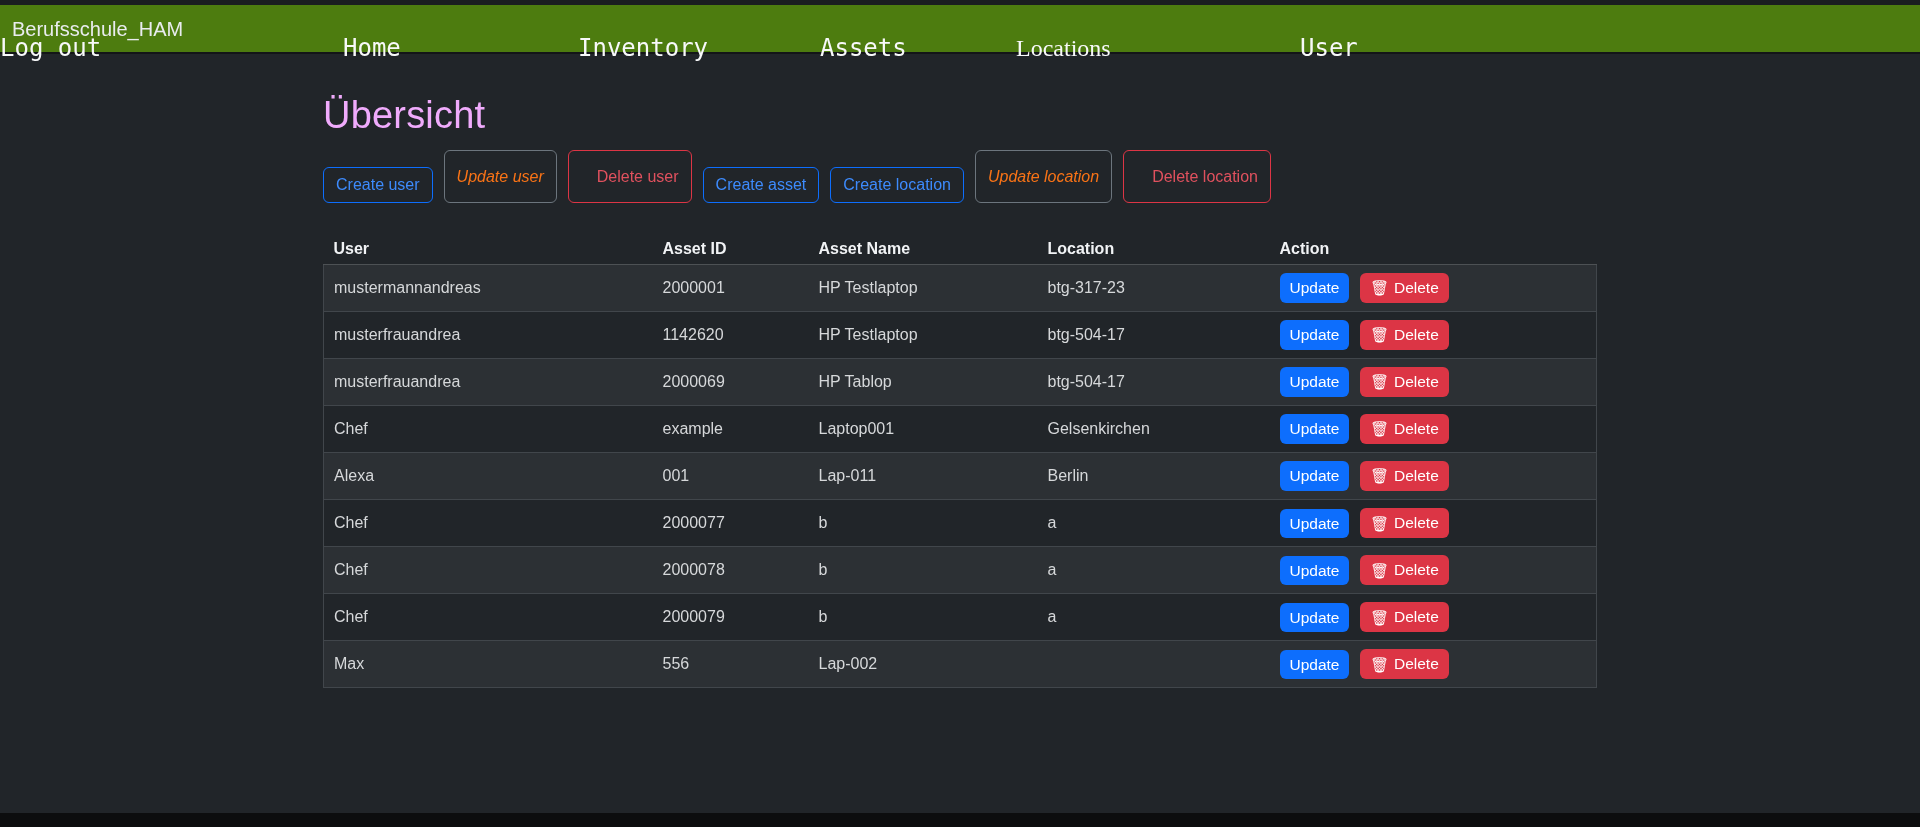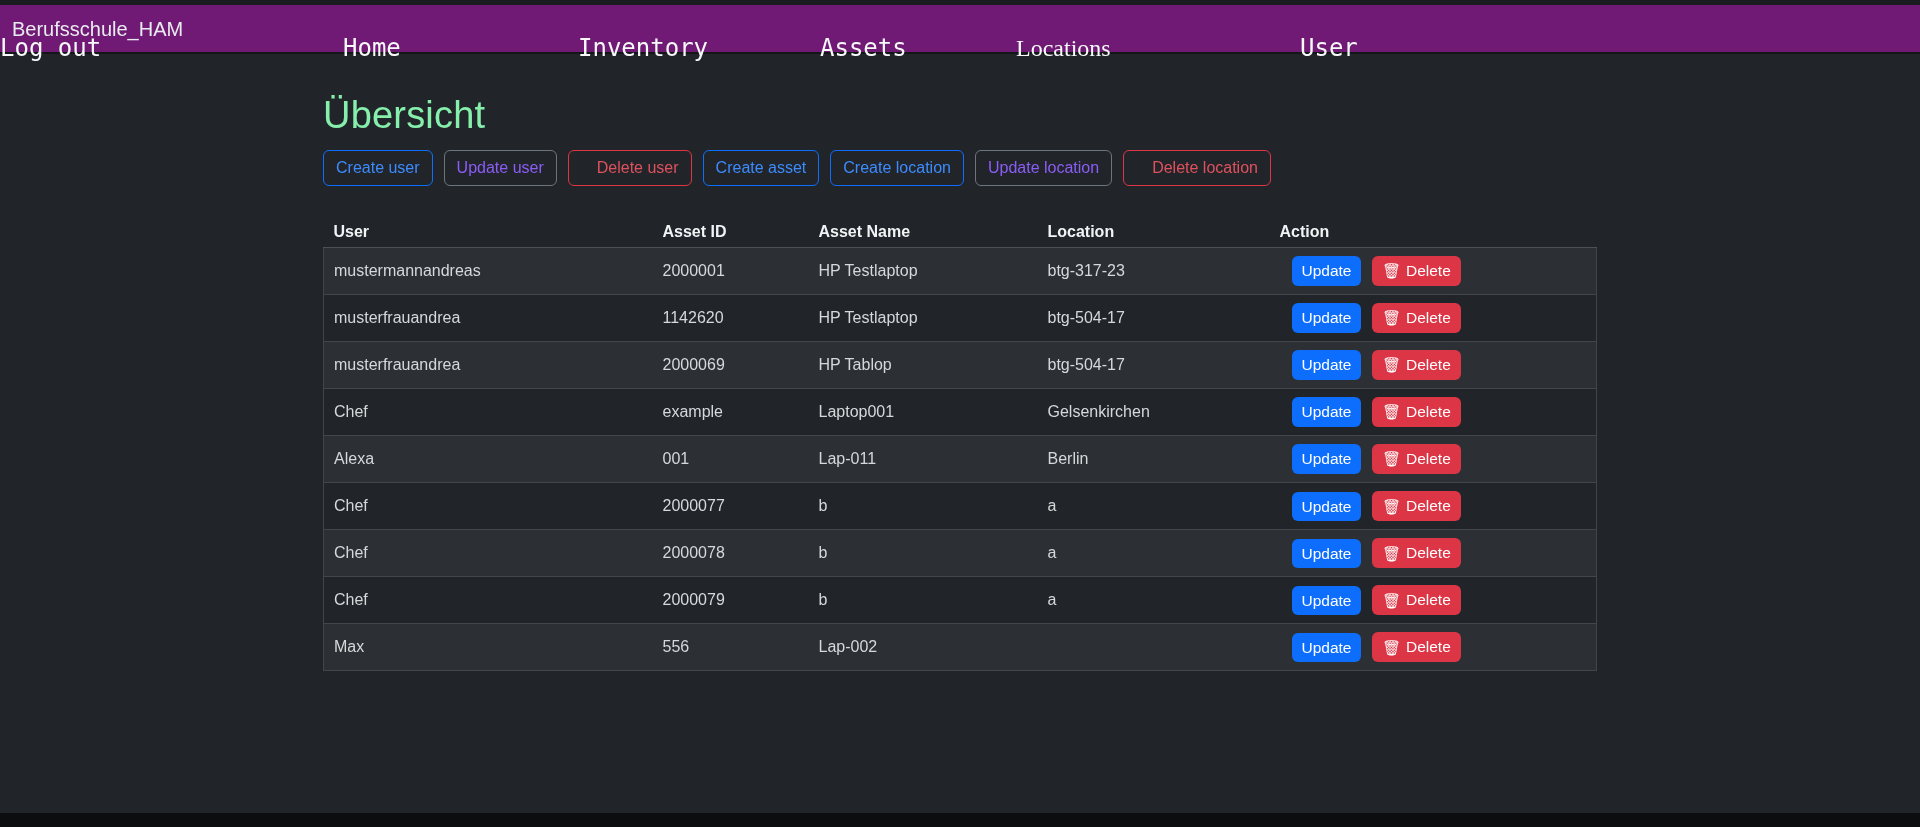--- a/index.html
+++ b/index.html
@@ -10,21 +10,21 @@
     color:#dee2e6;
     position:relative;
   }
   
   .top-strip { position:absolute; top:0; left:0; width:100%; height:5px; background:#1a1d20; }
   .bottom-strip { position:absolute; bottom:0; left:0; width:100%; height:14px; background:#0c0d0e; }
 
   
   .navbar {
     position:absolute; top:5px; left:0; width:100%; height:49px;
-    background:#701a75;
+    background:#4d7c0f;
     border-bottom:2px solid #131517;
   }
   .brand {
     position:absolute; left:12px; top:50%; transform:translateY(-50%);
     font-size:20px; color:#e9ecef; text-decoration:none; cursor:pointer;
   }
   .nav-link {
     position:absolute; top:50%; transform:translateY(-50%);
     font-family:"DejaVu Sans Mono", monospace;
     font-size:24px; color:#f8f9fa; text-decoration:none; cursor:pointer;
@@ -35,34 +35,34 @@
   .nav-link:nth-of-type(2){ left:343px; }
   .nav-link:nth-of-type(3){ left:578px; }
   .nav-link:nth-of-type(4){ left:820px; }
   .nav-link:nth-of-type(5){ left:1016px;font-family:Liberation Serif, serif; }
   .nav-link:nth-of-type(6){ left:1300px; }
 
   
   .container { position:absolute; left:323px; top:54px; width:1273px; }
   h1.page-title {
     margin-top:40px;
-    font-size:38px; font-weight:500; color:#86efac; letter-spacing:0.2px;
+    font-size:38px; font-weight:500; color:#f0abfc; letter-spacing:0.2px;
   }
 
   .toolbar { margin-top:13px; display:flex; gap:11px; }
   .btn {
     display:inline-flex; align-items:center; justify-content:center;
     font-family:"Liberation Sans", sans-serif;
     font-size:16px; line-height:1.5;
     padding:5px 12px; border-radius:6px;
     background:transparent; border:1px solid transparent;
     cursor:pointer; white-space:nowrap;
   }
-  .btn.outline-primary  { color:#3d8bfd; border-color:#0d6efd; }
-  .btn.outline-secondary{ color:#8b5cf6; border-color:#6c757d; }
+  .btn.outline-primary  { color:#3d8bfd; border-color:#0d6efd;margin-top:17px; }
+  .btn.outline-secondary{ color:#f97316; border-color:#6c757d;font-style:italic; }
   .btn.outline-danger   { color:#e0515e; border-color:#dc3545;padding-left:28px; }
 
   
   table.asset-table {
     margin-top:29px;
     width:1273px; border-collapse:collapse; table-layout:fixed;
     font-size:16px;
   }
   .asset-table th {
     text-align:left; font-weight:700; color:#f1f3f5;
@@ -81,21 +81,20 @@
   .asset-table tbody td:last-child  { border-right:1px solid #41464b; }
   .asset-table tbody tr:last-child td { border-bottom:1px solid #41464b; }
   .asset-table td.action-cell { padding:8px 10px; }
 
   .btn-sm {
     display:inline-flex; align-items:center; gap:5px;
     font-size:15.5px; line-height:1.4;
     padding:4px 10px; border-radius:6px; border:none;
     color:#ffffff; cursor:pointer;
     font-family:"Liberation Sans", sans-serif;
-    margin-left:12px;
   }
   .btn-sm.solid-primary { background:#0d6efd; }
   .btn-sm.solid-danger  { background:#dc3545; margin-left:6px; }
   .trash { font-size:15px; line-height:1; }
 </style>
 </head>
 <body>
 
 <div class="top-strip"></div>
 

